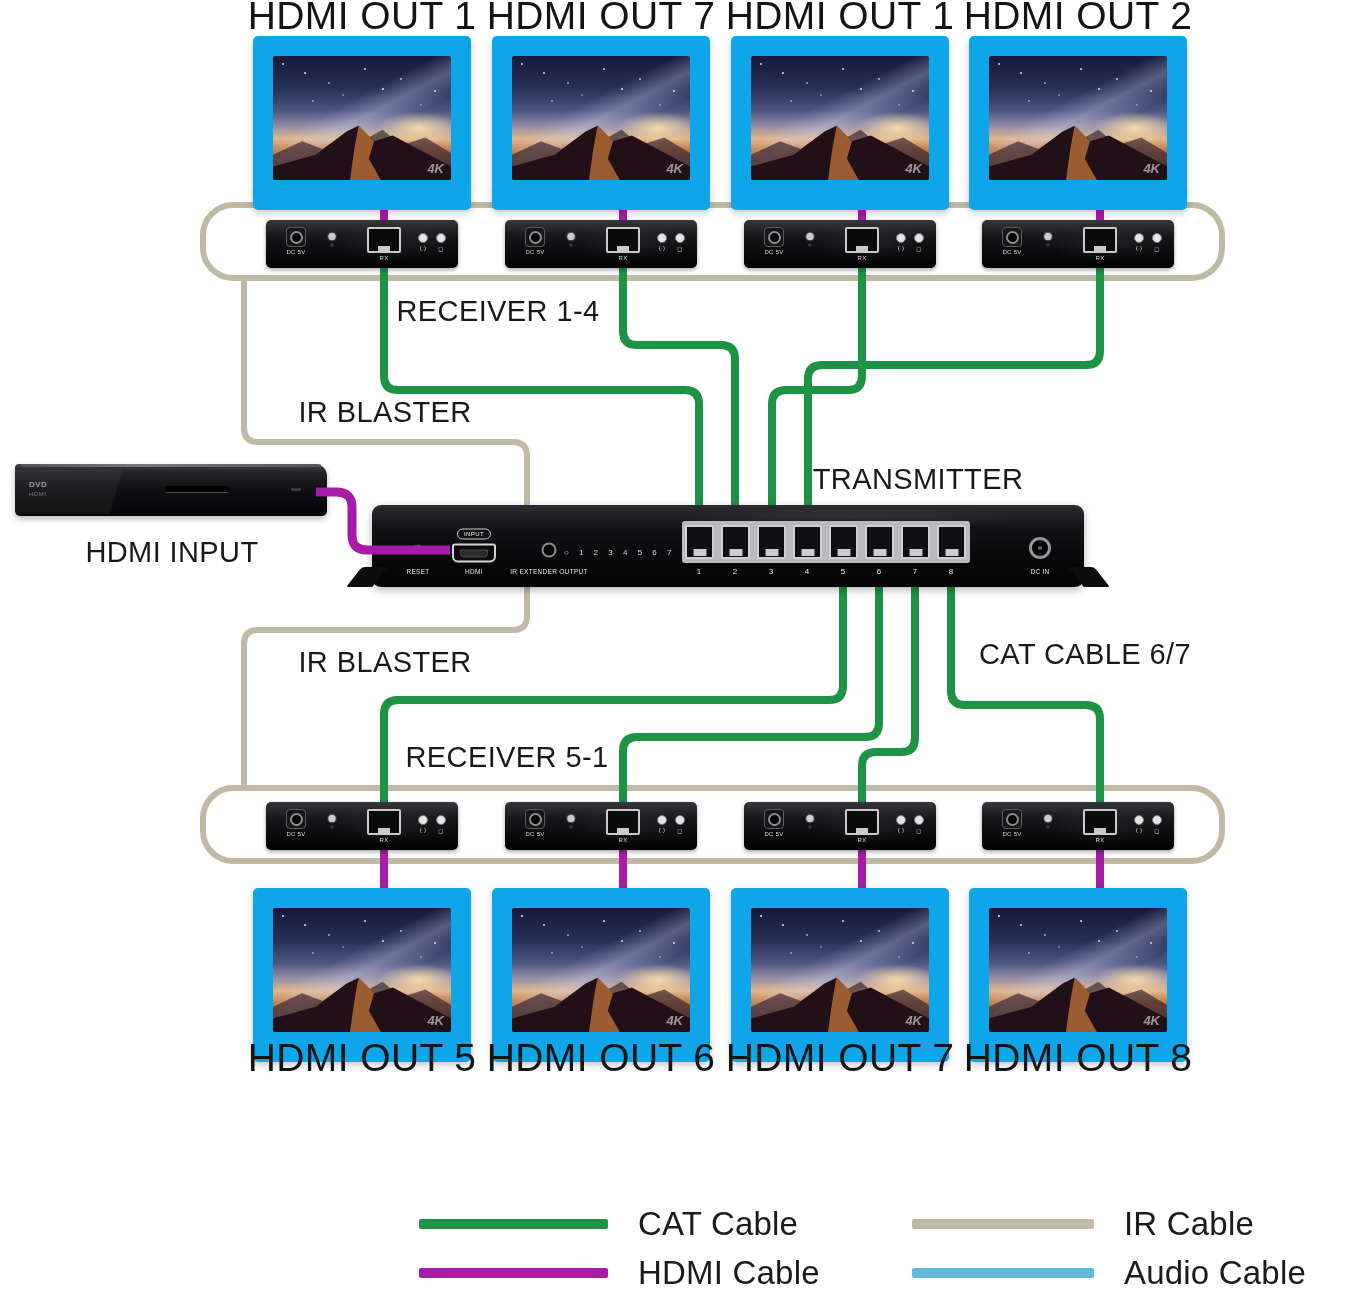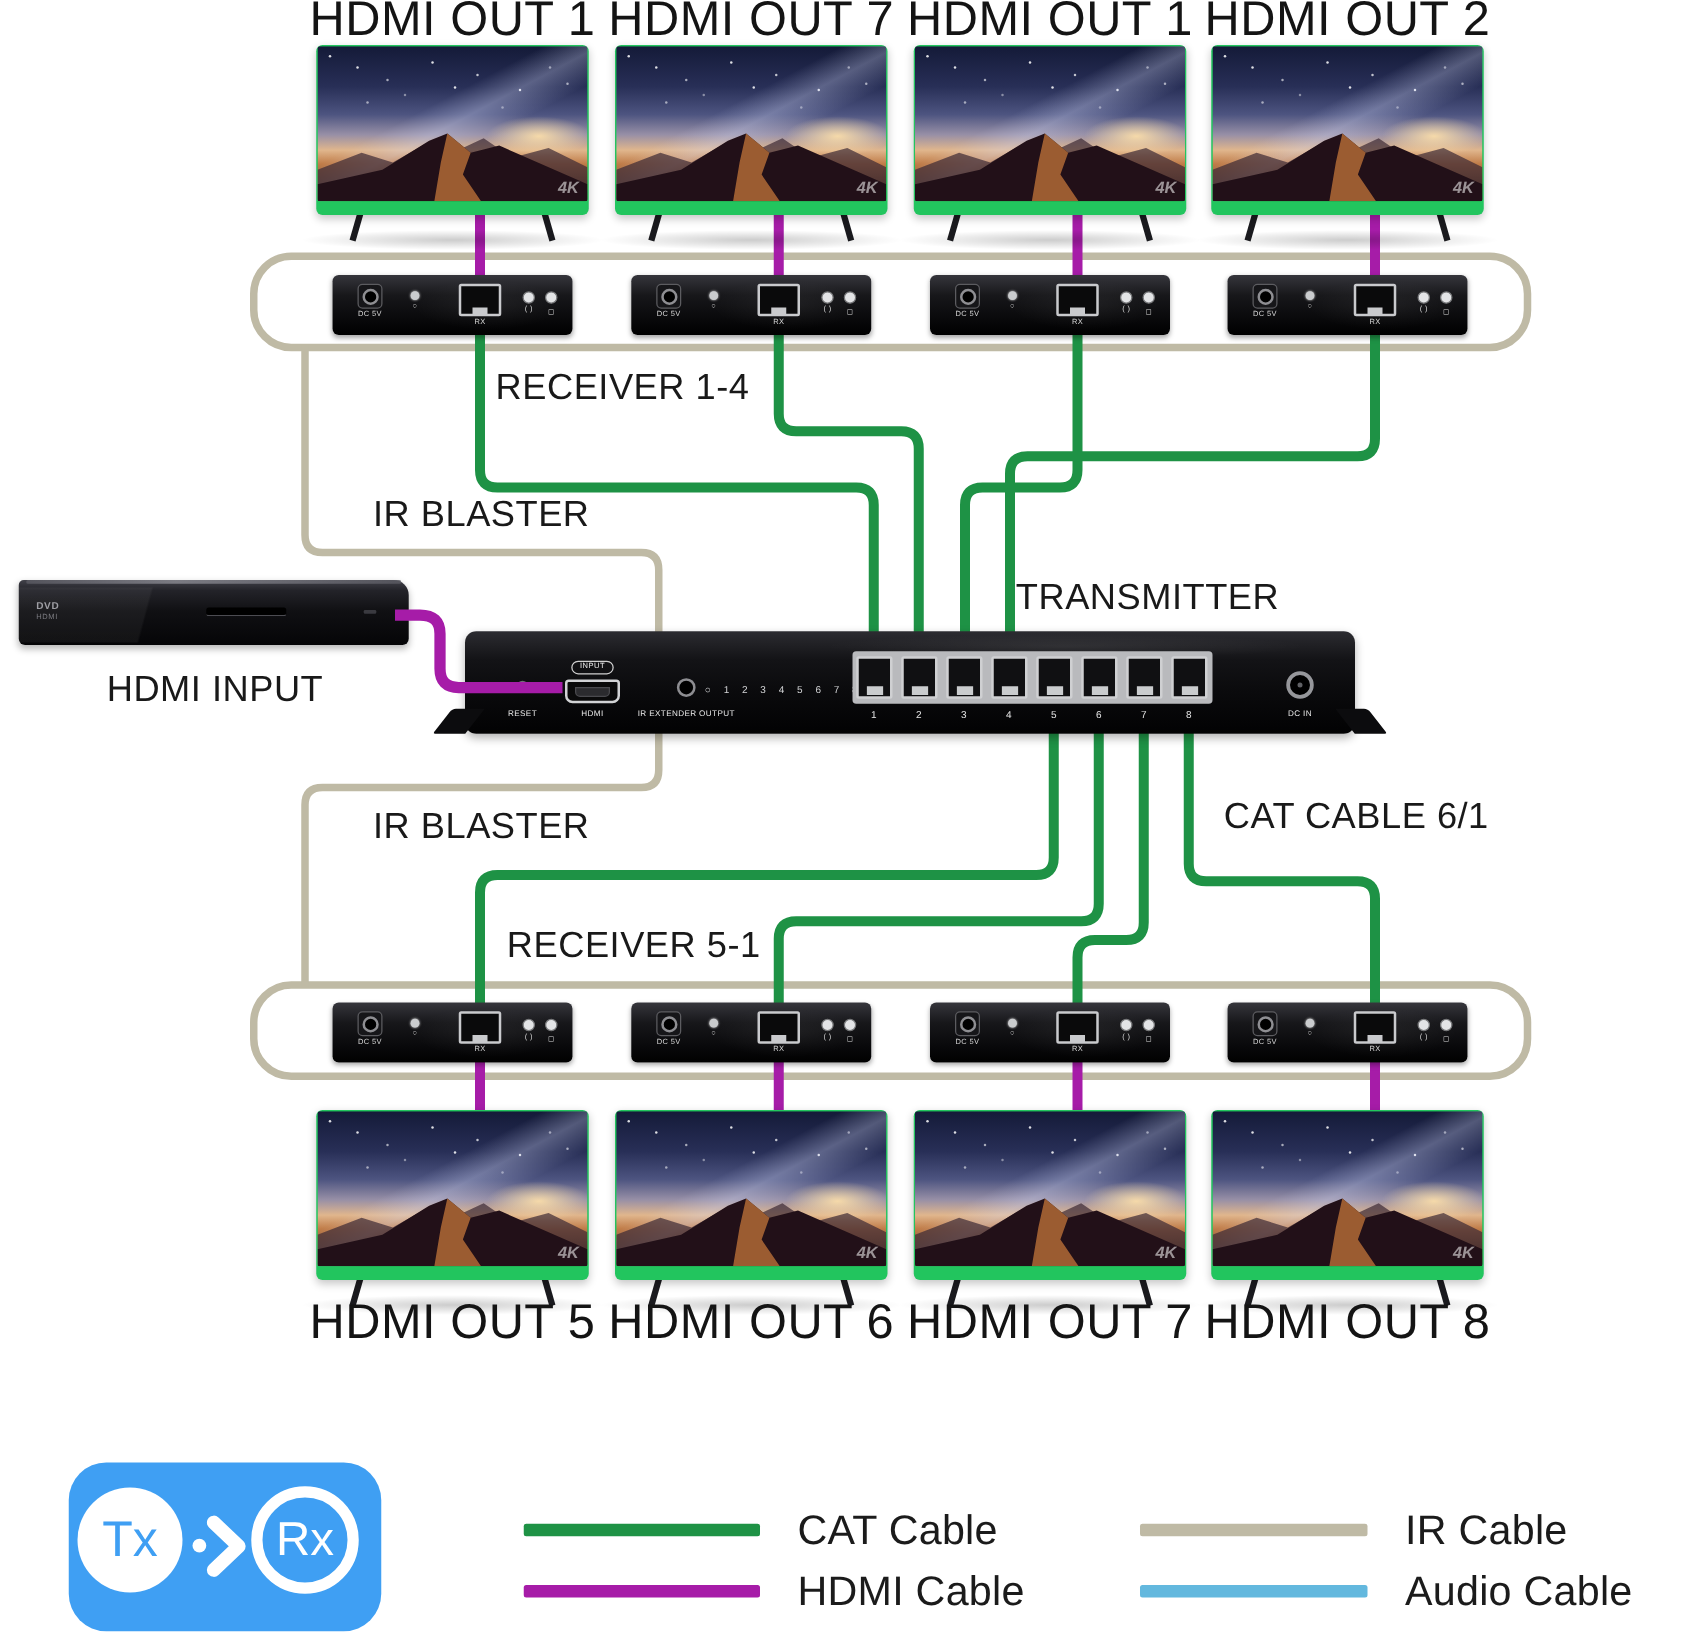--- a/index.html
+++ b/index.html
@@ -16,21 +16,21 @@
   .enclosure{fill:none;stroke:var(--ir);stroke-width:6;}
 
   
   .diagram-label{position:absolute;transform:translate(-50%,-50%);font-size:29px;color:#191919;
     letter-spacing:.4px;white-space:nowrap;z-index:4;}
   .monitor-label{position:absolute;transform:translate(-50%,-50%);font-size:39px;color:#141414;
     letter-spacing:.4px;white-space:nowrap;z-index:4;}
 
   
   .tv{position:absolute;width:218px;z-index:2;}
-  .tv-frame{position:relative;height:134px;background:#22c55e;border-radius:5px;padding:1px;
+  .tv-frame{position:relative;height:134px;background:#0ea5e9;border-radius:5px;padding:20px;
     box-shadow:0 3px 7px rgba(0,0,0,.22);}
   .tv-screen{position:relative;height:124px;border-radius:2px;overflow:hidden;
     background:
       radial-gradient(ellipse 58px 22px at 82% 58%, rgba(255,225,170,.9), rgba(255,195,125,0) 72%),
       linear-gradient(180deg,#141a38 0%,#282f57 26%,#4d5480 44%,#978fa6 57%,#e0b68d 67%,#c07c48 76%,#86542f 87%,#452a16 100%);}
   .tv-screen::before{content:"";position:absolute;top:7px;left:9px;width:2px;height:2px;border-radius:50%;
     background:#fff;opacity:.85;
     box-shadow:22px 9px #fff,46px 19px rgba(255,255,255,.7),82px 5px #fff,118px 15px rgba(255,255,255,.85),
       152px 27px #fff,176px 9px rgba(255,255,255,.6),60px 31px rgba(255,255,255,.5),100px 25px #fff,
       138px 41px rgba(255,255,255,.5),30px 37px rgba(255,255,255,.65),190px 22px rgba(255,255,255,.7);}
@@ -509,31 +509,23 @@
       </div>
     </div>
     <div class="monitor-label" style="left:1078px;top:1058px">HDMI OUT 8</div>
     </div>
 
   <div class="diagram-label" style="left:498px;top:311px">RECEIVER 1-4</div>
   <div class="diagram-label" style="left:385px;top:412px">IR BLASTER</div>
   <div class="diagram-label" style="left:918px;top:479px">TRANSMITTER</div>
   <div class="diagram-label" style="left:172px;top:552px">HDMI INPUT</div>
   <div class="diagram-label" style="left:385px;top:662px">IR BLASTER</div>
-  <div class="diagram-label" style="left:1085px;top:654px">CAT CABLE 6/1</div>
+  <div class="diagram-label" style="left:1085px;top:654px">CAT CABLE 6/7</div>
   <div class="diagram-label" style="left:507px;top:757px">RECEIVER 5-1</div>
 
-  <div class="logo">
-    <div class="tx-circle">Tx</div>
-    <div class="arrow-dot"></div>
-    <svg class="arrow-chev" width="34" height="50">
-      <polyline points="6,6 26,25 6,44" fill="none" stroke="#fff" stroke-width="11" stroke-linecap="round" stroke-linejoin="round"></polyline>
-    </svg>
-    <div class="rx-ring">Rx</div>
-  </div>
   <div id="legend-items">
       <div class="legend-line" style="left:419px;top:1219px;width:189px;background:#1E9245"></div>
     <div class="legend-label" style="left:638px;top:1224px">CAT Cable</div>
       <div class="legend-line" style="left:419px;top:1268px;width:189px;background:#A61CA8"></div>
     <div class="legend-label" style="left:638px;top:1273px">HDMI Cable</div>
       <div class="legend-line" style="left:912px;top:1219px;width:182px;background:#BFBAA5"></div>
     <div class="legend-label" style="left:1124px;top:1224px">IR Cable</div>
       <div class="legend-line" style="left:912px;top:1268px;width:182px;background:#63B8DE"></div>
     <div class="legend-label" style="left:1124px;top:1273px">Audio Cable</div>
     </div>

